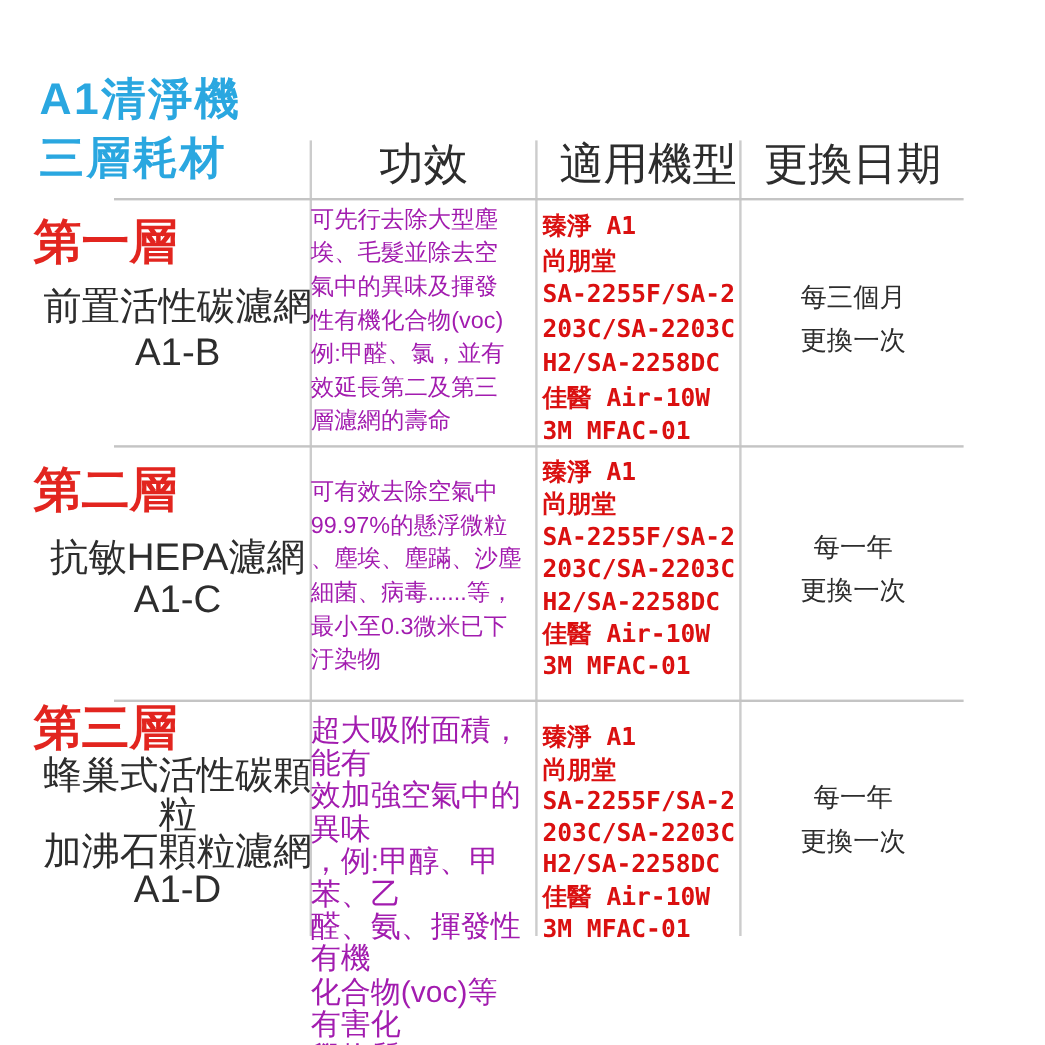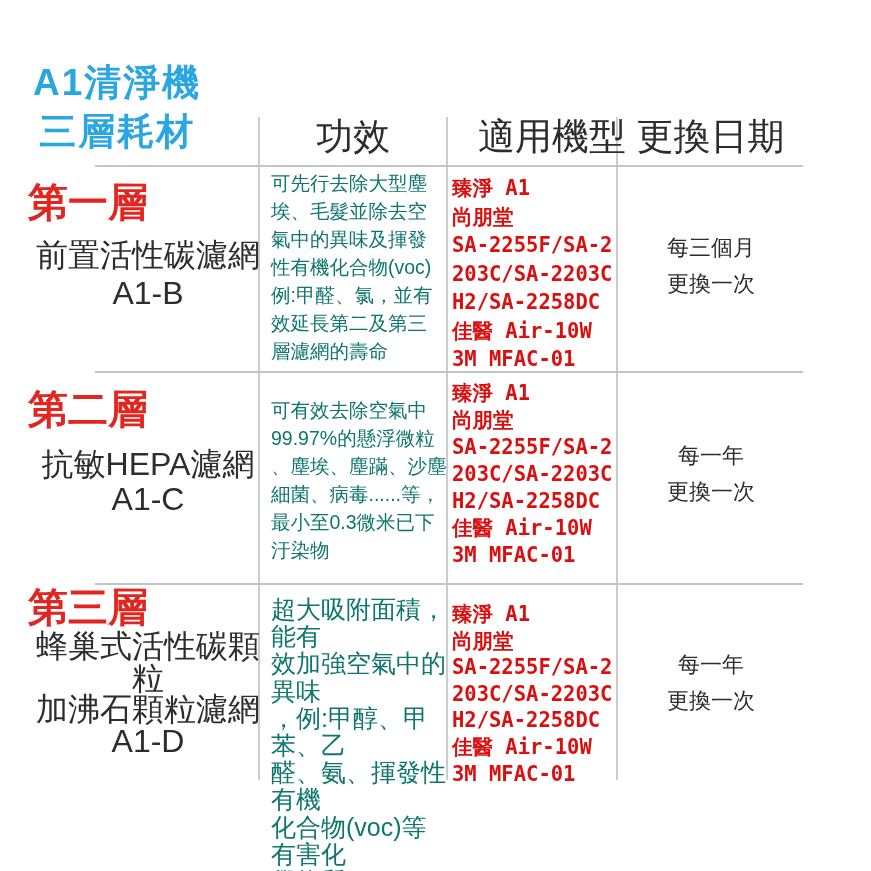--- a/index.html
+++ b/index.html
@@ -5,34 +5,34 @@
   html,body{margin:0;padding:0;background:#ffffff;}
   #stage{
     position:relative;width:871px;height:871px;background:#ffffff;overflow:hidden;
     font-family:"Liberation Sans",sans-serif;color:#2d2d2d;
   }
   .abs{position:absolute;}
   .pre{white-space:pre-line;}
   
   .title{
     left:33px;top:58px;font-size:37px;font-weight:bold;line-height:49px;
-    color:#2aa7e0;letter-spacing:2px;text-align:center;
+    color:#2aa7e0;letter-spacing:2px;
   }
   
   .vline{width:2px;top:117px;height:663px;background:#cccccc;}
   .hline{left:95px;width:708px;height:2px;background:#c4c4c4;}
   
   .hcell{
     top:110px;height:54px;display:flex;align-items:center;justify-content:center;
     font-size:37px;color:#2d2d2d;
   }
   
   .layer{font-size:40px;font-weight:bold;color:#e2251f;line-height:44px;}
   .name{width:232px;left:32px;text-align:center;font-size:32px;color:#2d2d2d;}
-  .func{left:271px;width:176px;font-size:19.5px;color:#0f766e;line-height:28px;}
+  .func{left:259px;width:176px;font-size:19.5px;color:#a21caf;line-height:28px;}
   .models{
     left:452px;width:168px;font-size:20.5px;font-weight:bold;color:#da1010;
     font-family:"DejaVu Sans Mono","Liberation Mono",monospace;
   }
   .replace{left:620px;width:182px;text-align:center;font-size:22px;line-height:36px;color:#2d2d2d;}
 </style>
 </head>
 <body>
 
 <div id="stage">
@@ -41,21 +41,21 @@
 三層耗材</div>
 
   <div class="abs vline" style="left:258px"></div>
   <div class="abs vline" style="left:446px"></div>
   <div class="abs vline" style="left:616px"></div>
   <div class="abs hline" style="top:165px"></div>
   <div class="abs hline" style="top:371px"></div>
   <div class="abs hline" style="top:583px"></div>
 
   <div class="abs hcell" style="left:260px;width:186px">功效</div>
-  <div class="abs hcell" style="left:468px;width:168px">適用機型</div>
+  <div class="abs hcell" style="left:456px;width:168px">適用機型</div>
   <div class="abs layer" style="left:28px;top:180px">第一層</div>
 
   <div class="abs hcell" style="left:618px;width:185px">更換日期</div>
   <div class="abs name pre" style="top:236px;line-height:38px">前置活性碳濾網
 A1-B</div>
   <div class="abs func pre" style="top:169px">可先行去除大型塵
 埃、毛髮並除去空
 氣中的異味及揮發
 性有機化合物(voc)
 例:甲醛、氯，並有

